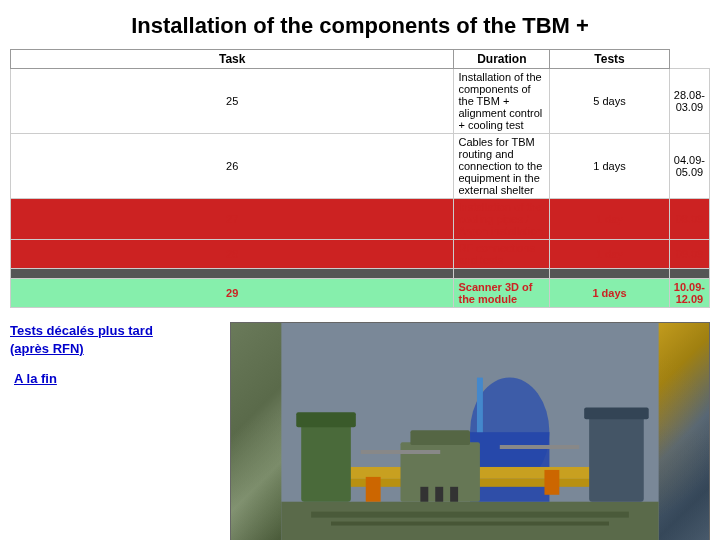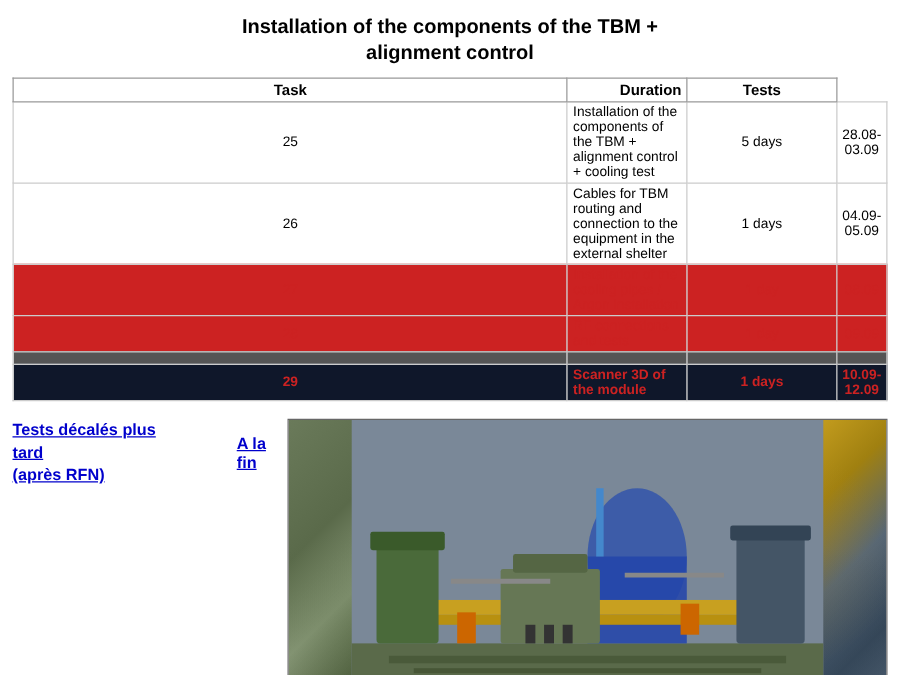--- a/index.html
+++ b/index.html
@@ -7,21 +7,21 @@
       width: 720px;
       height: 540px;
       background: #ffffff;
       font-family: Arial, sans-serif;
       overflow: hidden;
       position: relative;
     }
     .page-title {
       text-align: center;
       padding: 12px 20px 8px;
-      font-size: 16px;
+      font-size: 22px;
       font-weight: bold;
       line-height: 1.3;
       color: #000;
     }
     .table-container {
       width: 100%;
       padding: 0 10px;
     }
     table {
       width: 100%;
@@ -32,21 +32,21 @@
       background: #ffffff;
     }
     thead th {
       border: 1px solid #999;
       padding: 2px 4px;
       font-weight: bold;
       font-size: 12px;
       color: #000;
     }
     th.task-col { width: 68%; text-align: center; }
-    th.duration-col { width: 14%; text-align: right; }
+    th.duration-col { width: 14%; text-align: center; }
     th.date-col { width: 18%; text-align: center; }
     tbody tr td {
       border: 1px solid #ccc;
       padding: 2px 4px;
       color: #000;
       vertical-align: middle;
     }
     td.num { text-align: center; font-size: 11px; }
     td.task-text { font-size: 11px; }
     td.duration-text { text-align: center; font-size: 11px; }
@@ -110,30 +110,29 @@
     .machine-overlay {
       position: absolute;
       top: 0; left: 0; right: 0; bottom: 0;
       background:
         radial-gradient(ellipse at 60% 40%, rgba(180,140,40,0.5) 0%, transparent 50%),
         radial-gradient(ellipse at 30% 60%, rgba(80,100,60,0.6) 0%, transparent 40%),
         radial-gradient(ellipse at 80% 70%, rgba(60,80,100,0.4) 0%, transparent 35%);
     }
     .inline-row {
       display: flex;
-      align-items: center;
-      gap: 40px;
+      gap: 13px;
+      flex-direction: column;
     }
   </style>
 </head>
 <body>
 
 <h1 class="page-title">
   <span>Installation of the components of the TBM +</span><br>
-  <span>alignment control</span>
 </h1>
 
 <div class="table-container">
   <table>
     <thead>
       <tr>
         <th class="task-col">Task</th>
         <th class="duration-col">Duration</th>
         <th class="date-col">Tests</th>
       </tr>
@@ -162,21 +161,21 @@
           <td class="task-text" style="color: rgb(204, 34, 34);">RF connections and tests</td>
           <td class="duration-text" style="color: rgb(204, 34, 34);">1 day</td>
           <td class="date-text" style="color: rgb(204, 34, 34);">09.09</td>
         </tr>
         <tr style="background: rgb(85, 85, 85); height: 10px;">
           <td style="color: rgb(85, 85, 85);"></td>
           <td style="color: rgb(85, 85, 85);"></td>
           <td style="color: rgb(85, 85, 85);"></td>
           <td style="color: rgb(85, 85, 85);"></td>
         </tr>
-        <tr style="background: #0f172a;">
+        <tr style="background: #86efac;">
           <td class="num" style="color: rgb(204, 34, 34); font-weight: bold;">29</td>
           <td class="task-text" style="color: rgb(204, 34, 34); font-weight: bold;">Scanner 3D of the module</td>
           <td class="duration-text" style="color: rgb(204, 34, 34); font-weight: bold;">1 days</td>
           <td class="date-text" style="color: rgb(204, 34, 34); font-weight: bold;">10.09-12.09</td>
         </tr>
       </tbody>
   </table>
 </div>
 
 <div class="bottom-section">

